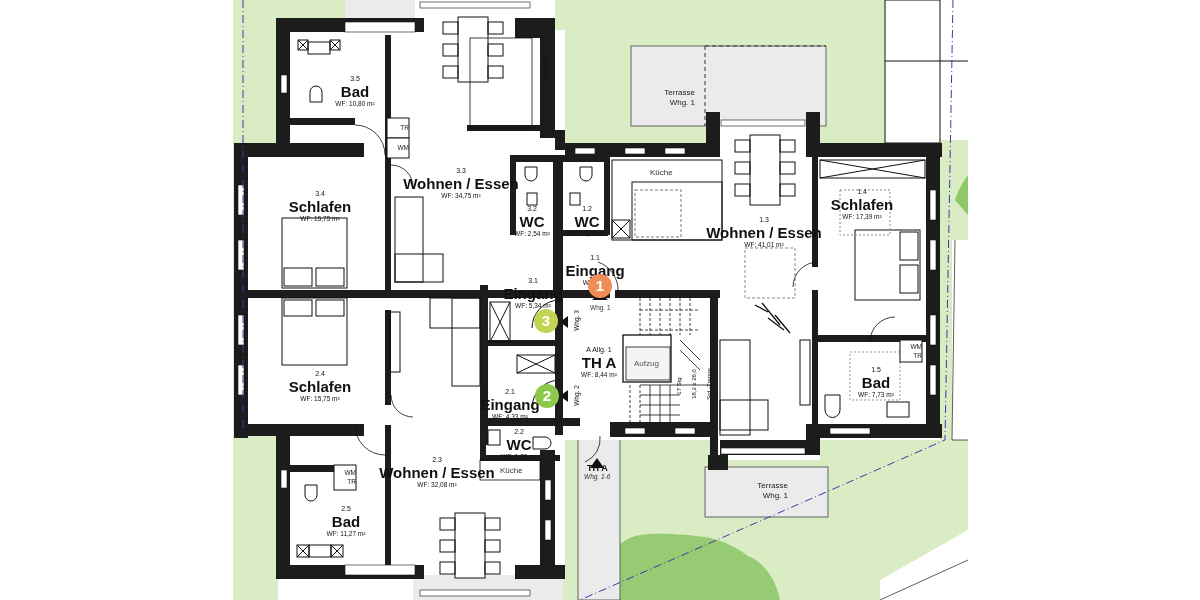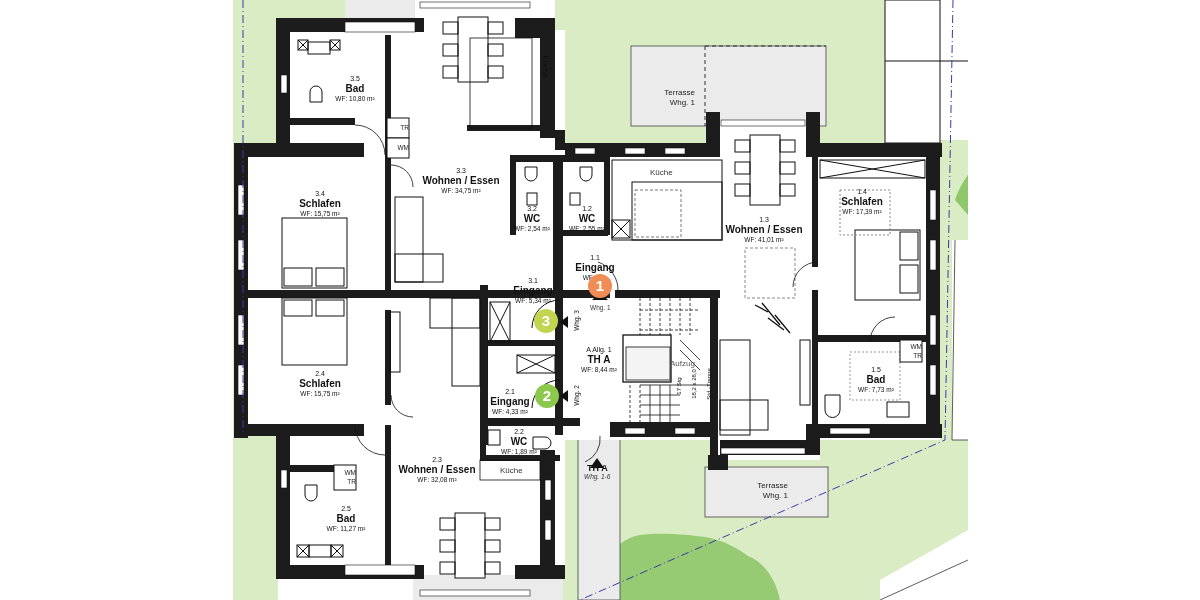--- a/index.html
+++ b/index.html
@@ -1,20 +1,20 @@
 <!DOCTYPE html>
 <html><head>
 <meta charset="utf-8">
 <style>
   html,body{margin:0;padding:0;background:#ffffff;}
   body{width:1200px;height:600px;overflow:hidden;position:relative;font-family:"Liberation Sans",sans-serif;}
   #plan{position:absolute;left:0;top:0;width:1200px;height:600px;}
   .lbl{position:absolute;text-align:center;color:#111;line-height:1.15;white-space:nowrap;transform:translateX(-50%);}
   .lbl .num{font-size:7px;display:block;}
-  .lbl .name{font-size:10px;font-weight:bold;display:block;}
+  .lbl .name{font-size:15px;font-weight:bold;display:block;}
   .lbl .wf{font-size:6.5px;display:block;}
   .small{position:absolute;font-size:8px;color:#333;white-space:nowrap;}
   .grey{color:#555;}
   .badge{position:absolute;width:24px;height:24px;border-radius:50%;color:#fff;font-size:15px;font-weight:bold;text-align:center;line-height:24px;transform:translate(-50%,-50%);}
   .rot{position:absolute;font-size:7px;color:#111;transform-origin:center;white-space:nowrap;}
   .box{position:absolute;font-size:6.5px;text-align:right;line-height:1.2;color:#222;}
 </style>
 </head>
 <body>
 
@@ -371,21 +371,21 @@
     <div>Whg. 1</div>
   </div>
 
 <div class="box" style="left:387px;top:124px;width:22px;">TR</div>
 <div class="box" style="left:387px;top:144px;width:22px;">WM</div>
 <div class="box" style="left:334px;top:469px;width:22px;">WM</div>
 <div class="box" style="left:334px;top:478px;width:22px;">TR</div>
 <div class="box" style="left:900px;top:343px;width:22px;">WM</div>
 <div class="box" style="left:900px;top:352px;width:22px;">TR</div>
 
-<div class="small grey" style="left:670px;top:359px;font-size:8px;">Aufzug</div>
+<div class="small grey" style="left:634px;top:359px;font-size:8px;">Aufzug</div>
 <div class="rot" style="left:670px;top:383px;transform:rotate(-90deg);font-size:6px;">17 Stg</div>
 <div class="rot" style="left:670px;top:381px;transform:rotate(-90deg) translateY(9px);font-size:6px;">18,2 x 28,0</div>
 <div class="rot" style="left:676px;top:381px;transform:rotate(-90deg) translateY(17px);font-size:6px;">Std.-Treppe</div>
 
 <div class="badge" style="left:600px;top:286px;background:#f08c55;">1</div>
 <div class="small" style="left:590px;top:304px;font-size:6.5px;">Whg. 1</div>
 <div class="badge" style="left:547px;top:396px;background:#8cc84b;">2</div>
 <div class="rot" style="left:566px;top:392px;transform:rotate(-90deg);font-size:6.5px;">Whg. 2</div>
 <div class="badge" style="left:546px;top:321px;background:#c3d450;">3</div>
 <div class="rot" style="left:566px;top:317px;transform:rotate(-90deg);font-size:6.5px;">Whg. 3</div>

